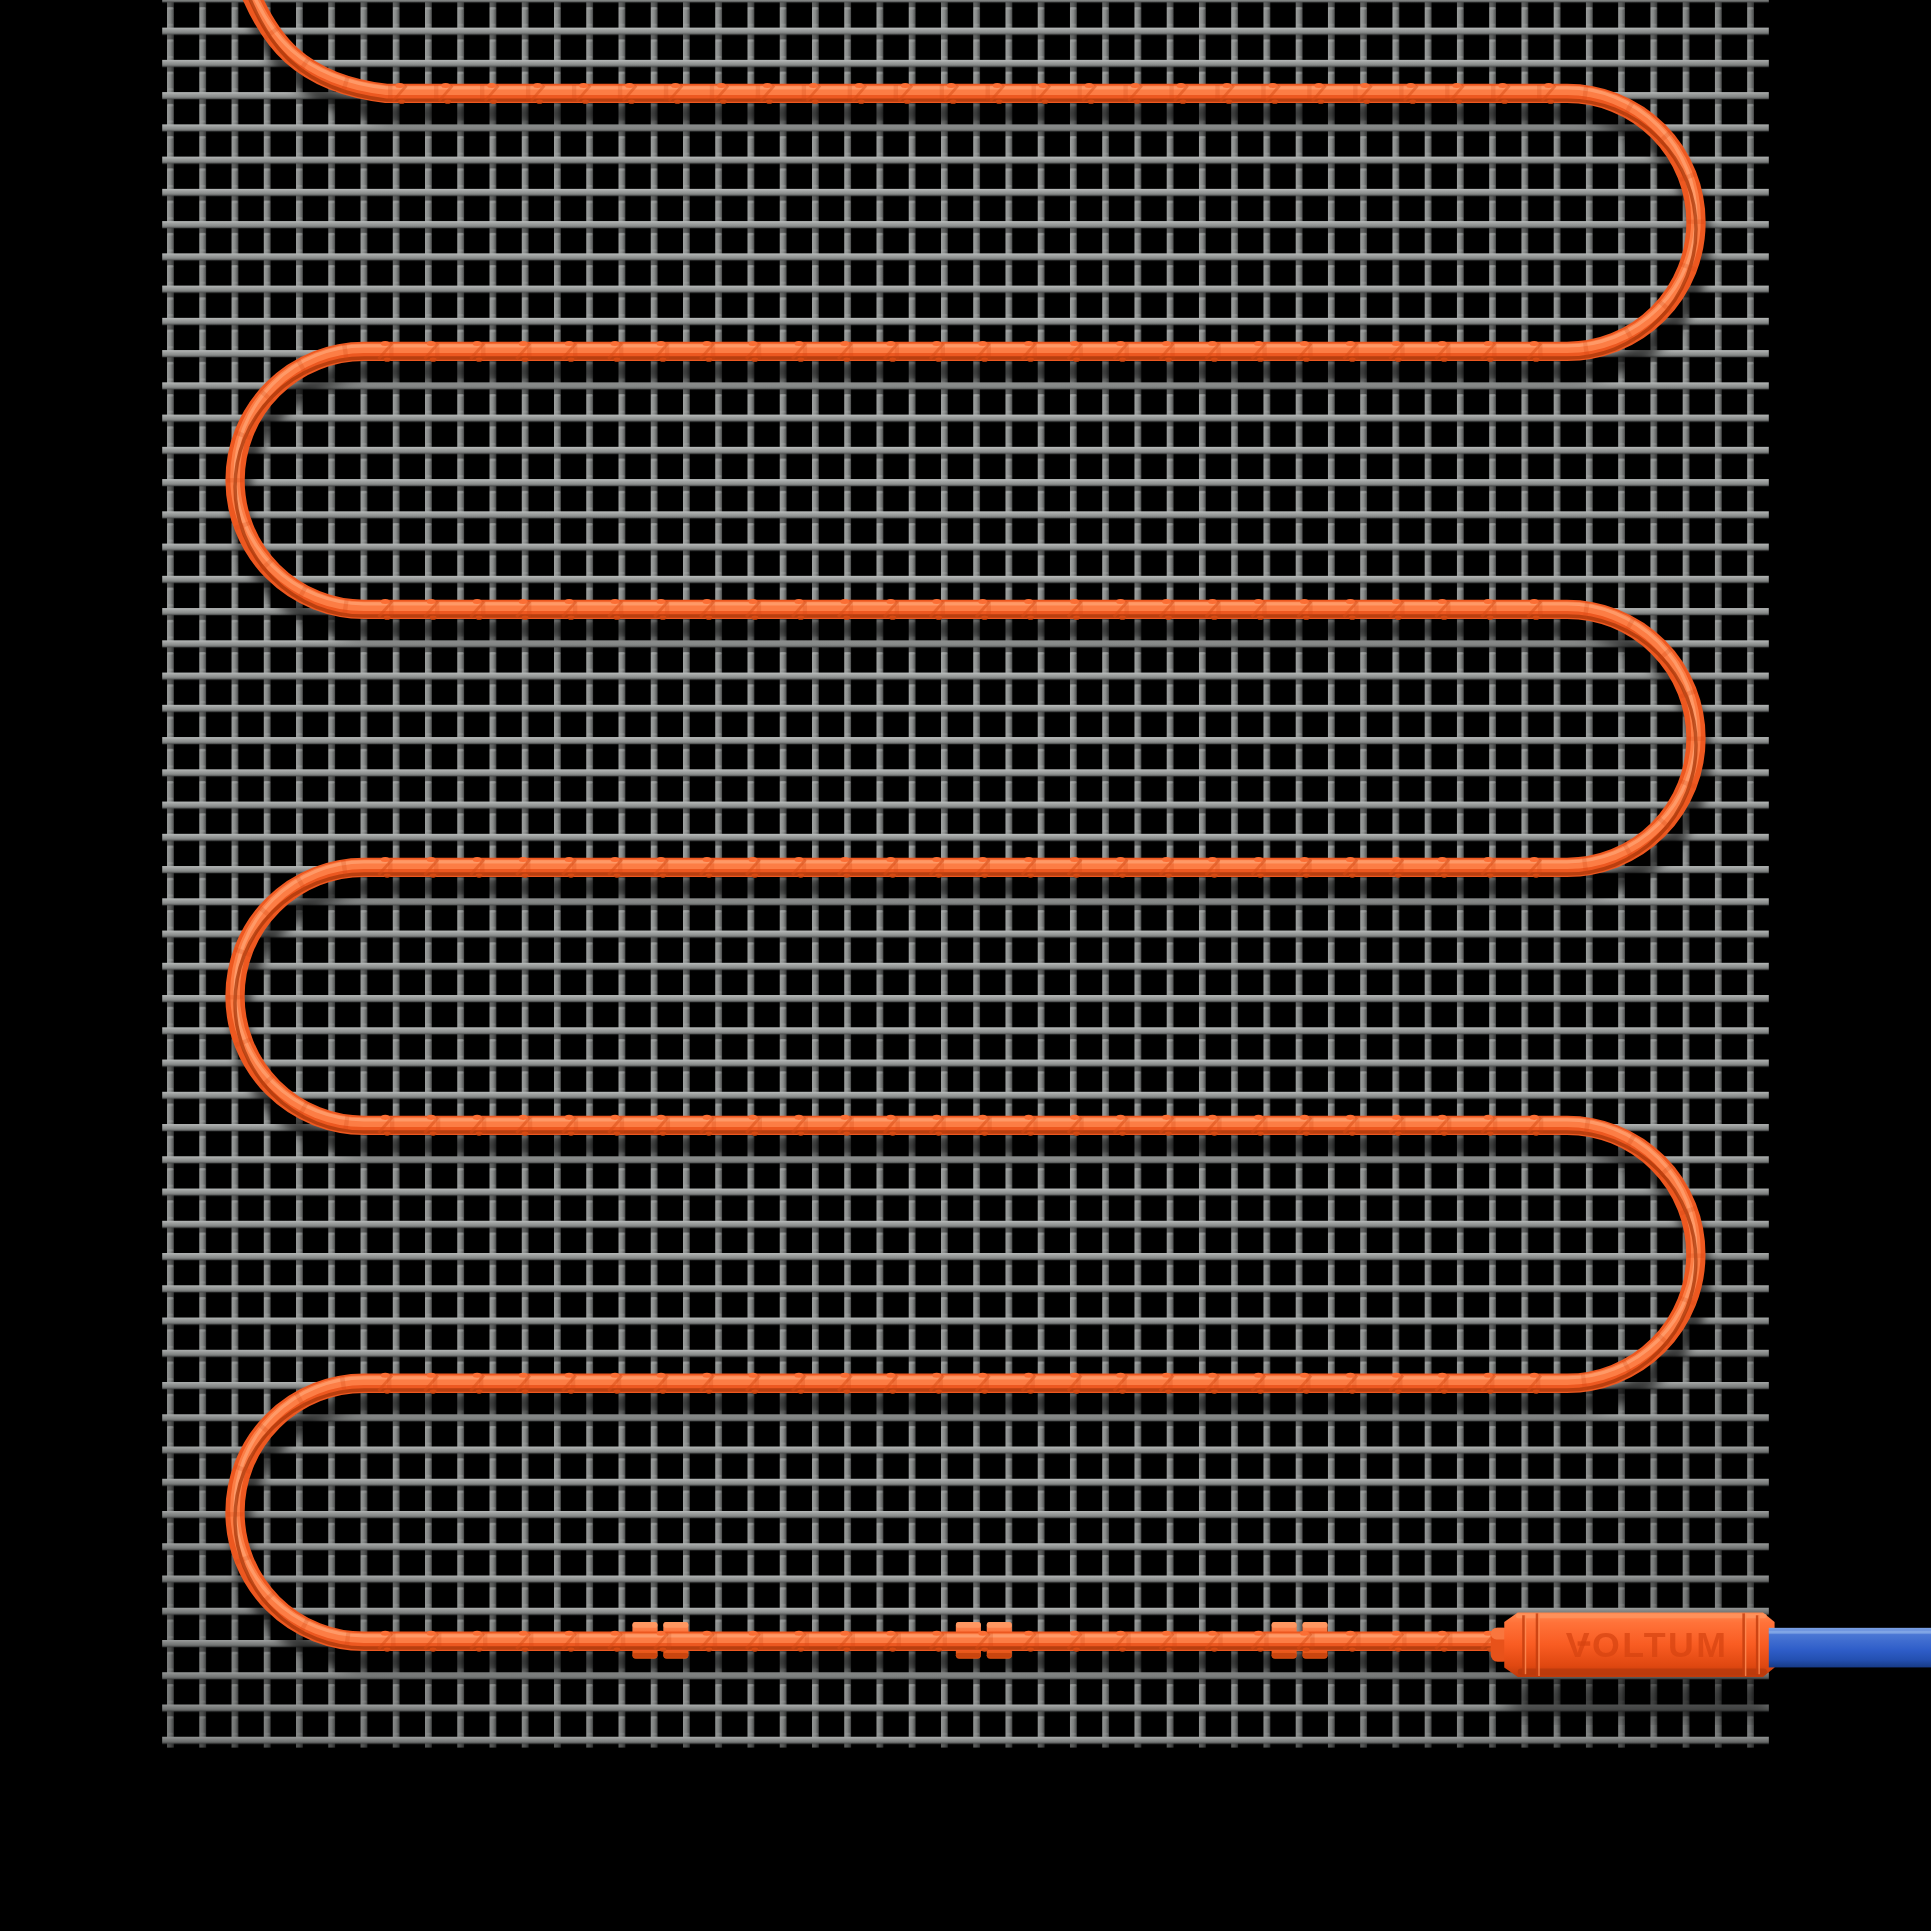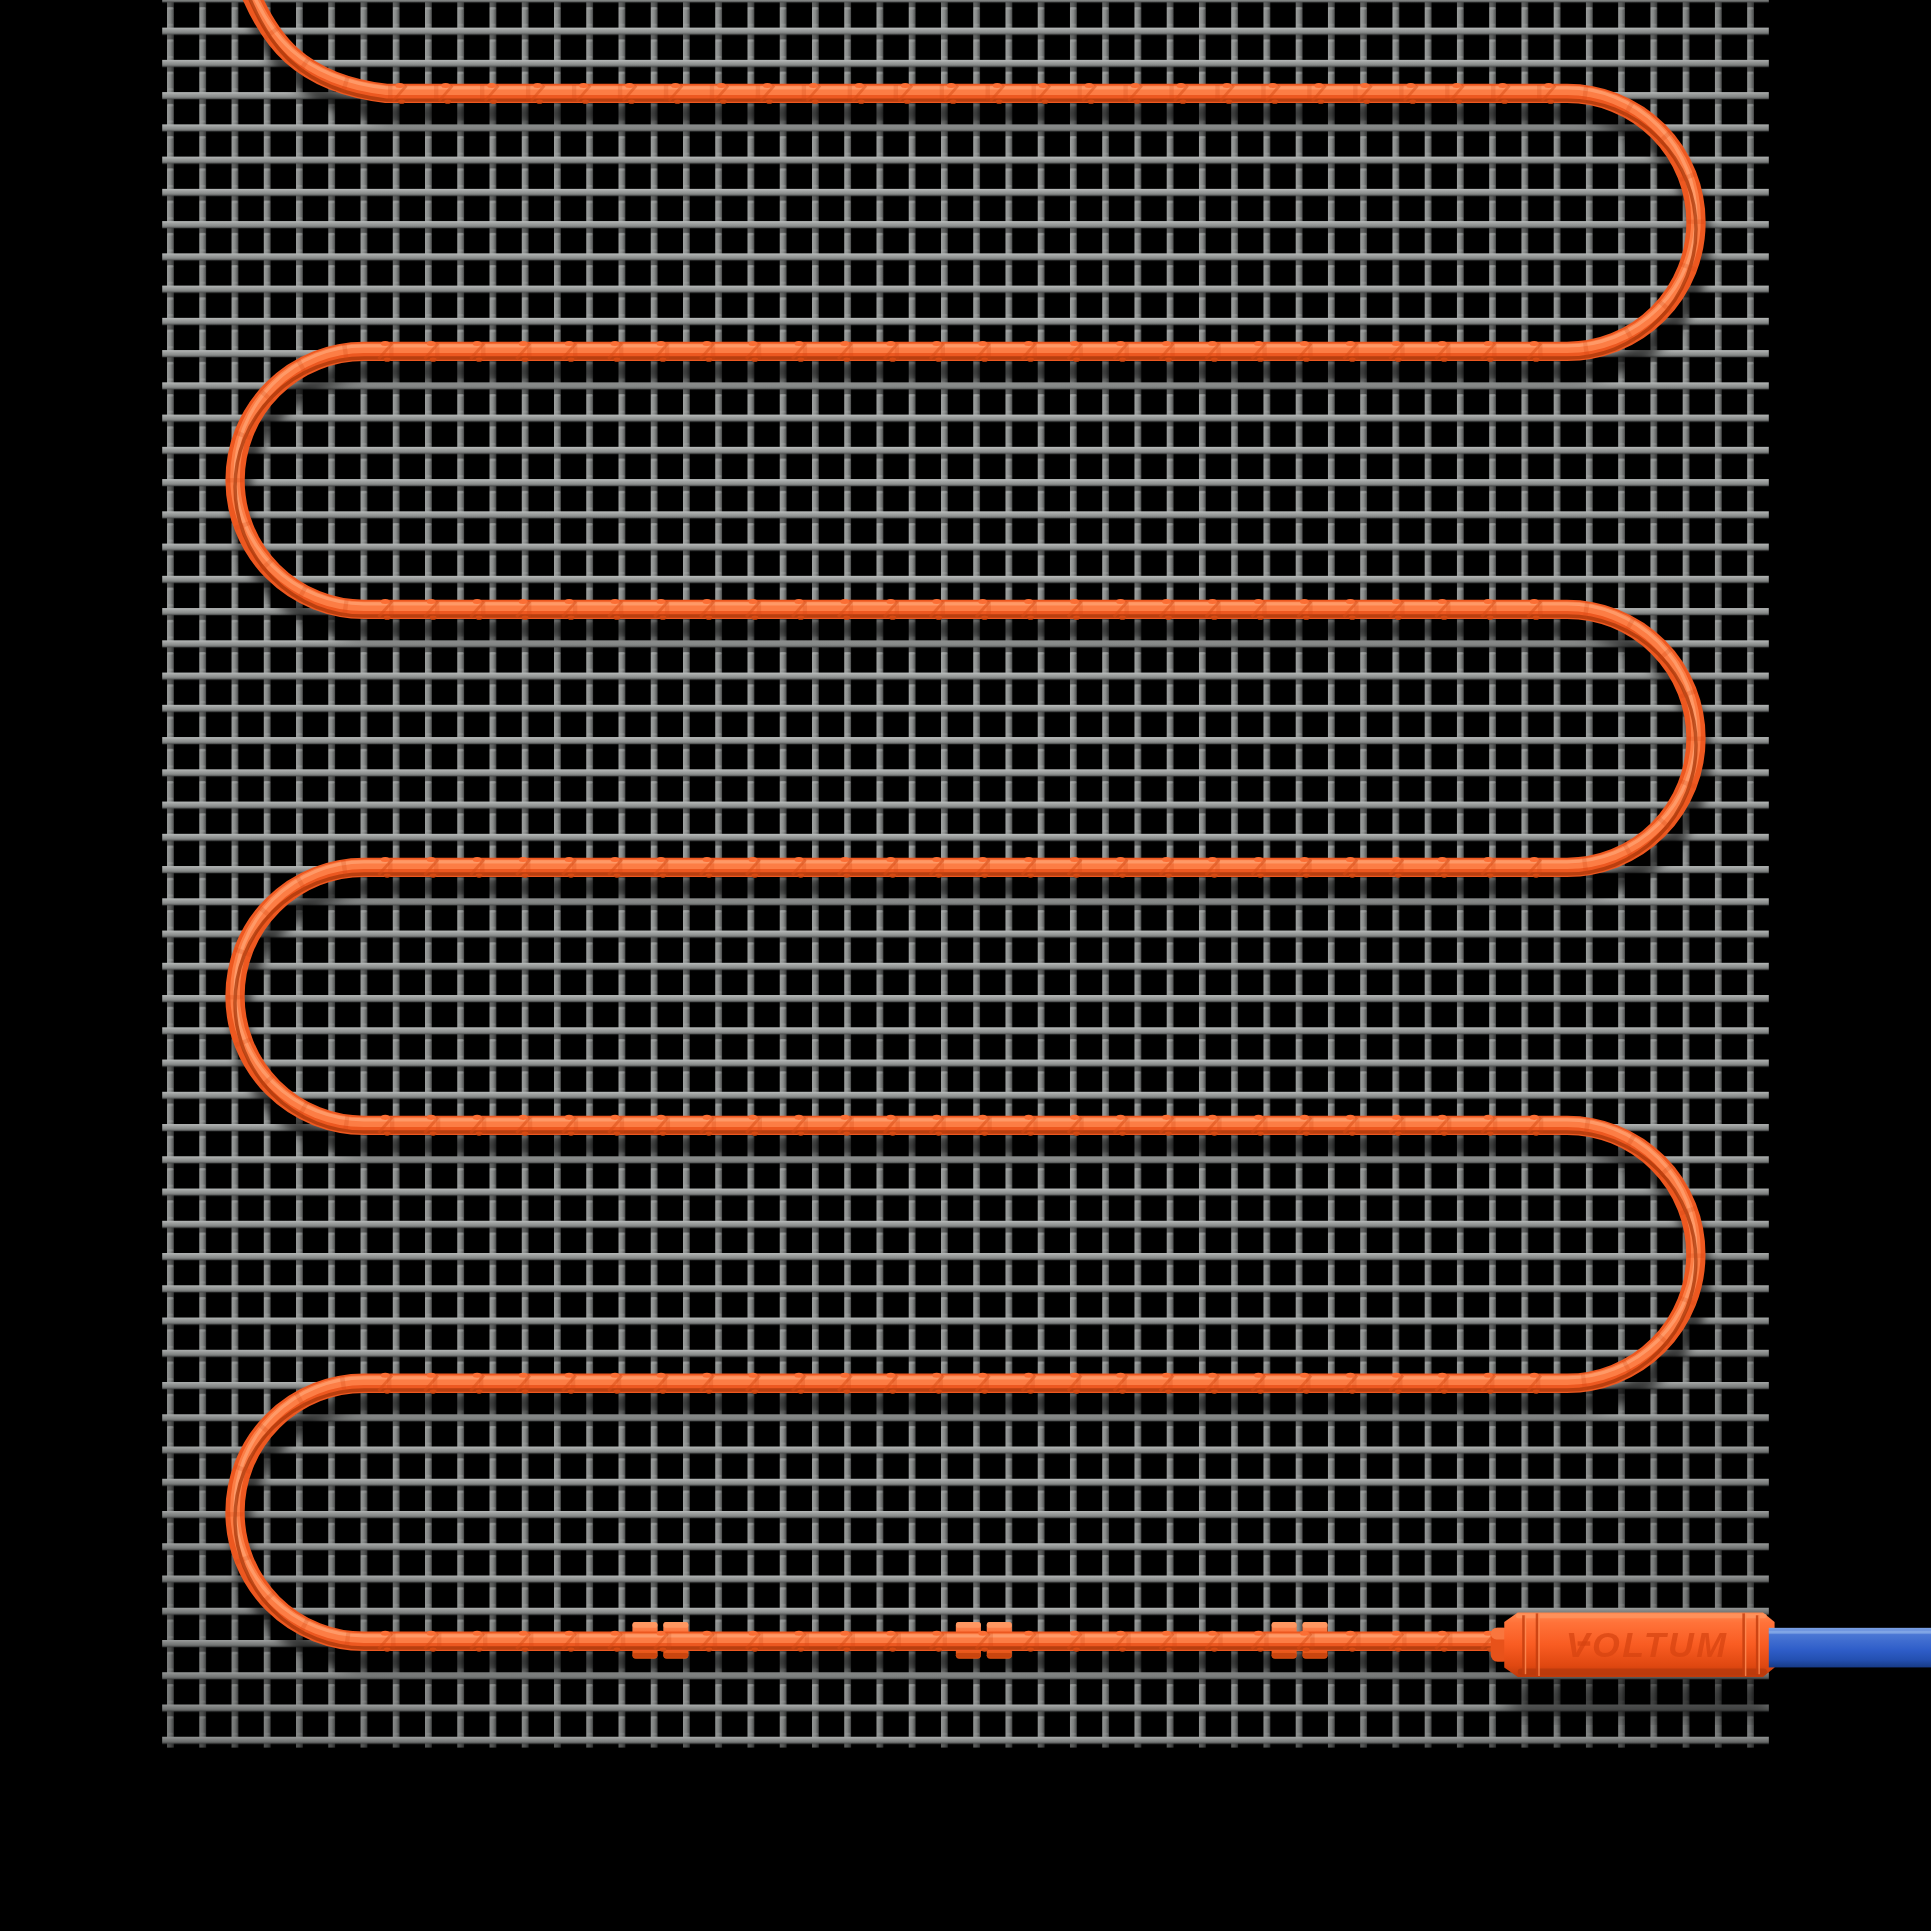--- a/index.html
+++ b/index.html
@@ -1,17 +1,17 @@
 <!DOCTYPE html>
 <html><head>
 <meta charset="utf-8">
 <style>
   html,body{margin:0;padding:0;background:#000;}
   .stage{position:relative;width:1931px;height:1931px;background:#000;overflow:hidden;
-         font-family:"Liberation Sans", sans-serif;font-style:italic;}
+         font-family:"Liberation Sans", sans-serif;}
   svg{display:block;}
 </style>
 </head>
 <body>
 <div class="stage">
 <svg width="1931" height="1931" viewBox="0 0 2000 2000">
 <defs>
   <linearGradient id="hwire" x1="0" y1="0" x2="0" y2="1">
     <stop offset="0" stop-color="#b2b5b4"></stop>
     <stop offset="0.35" stop-color="#a3a6a5"></stop>

